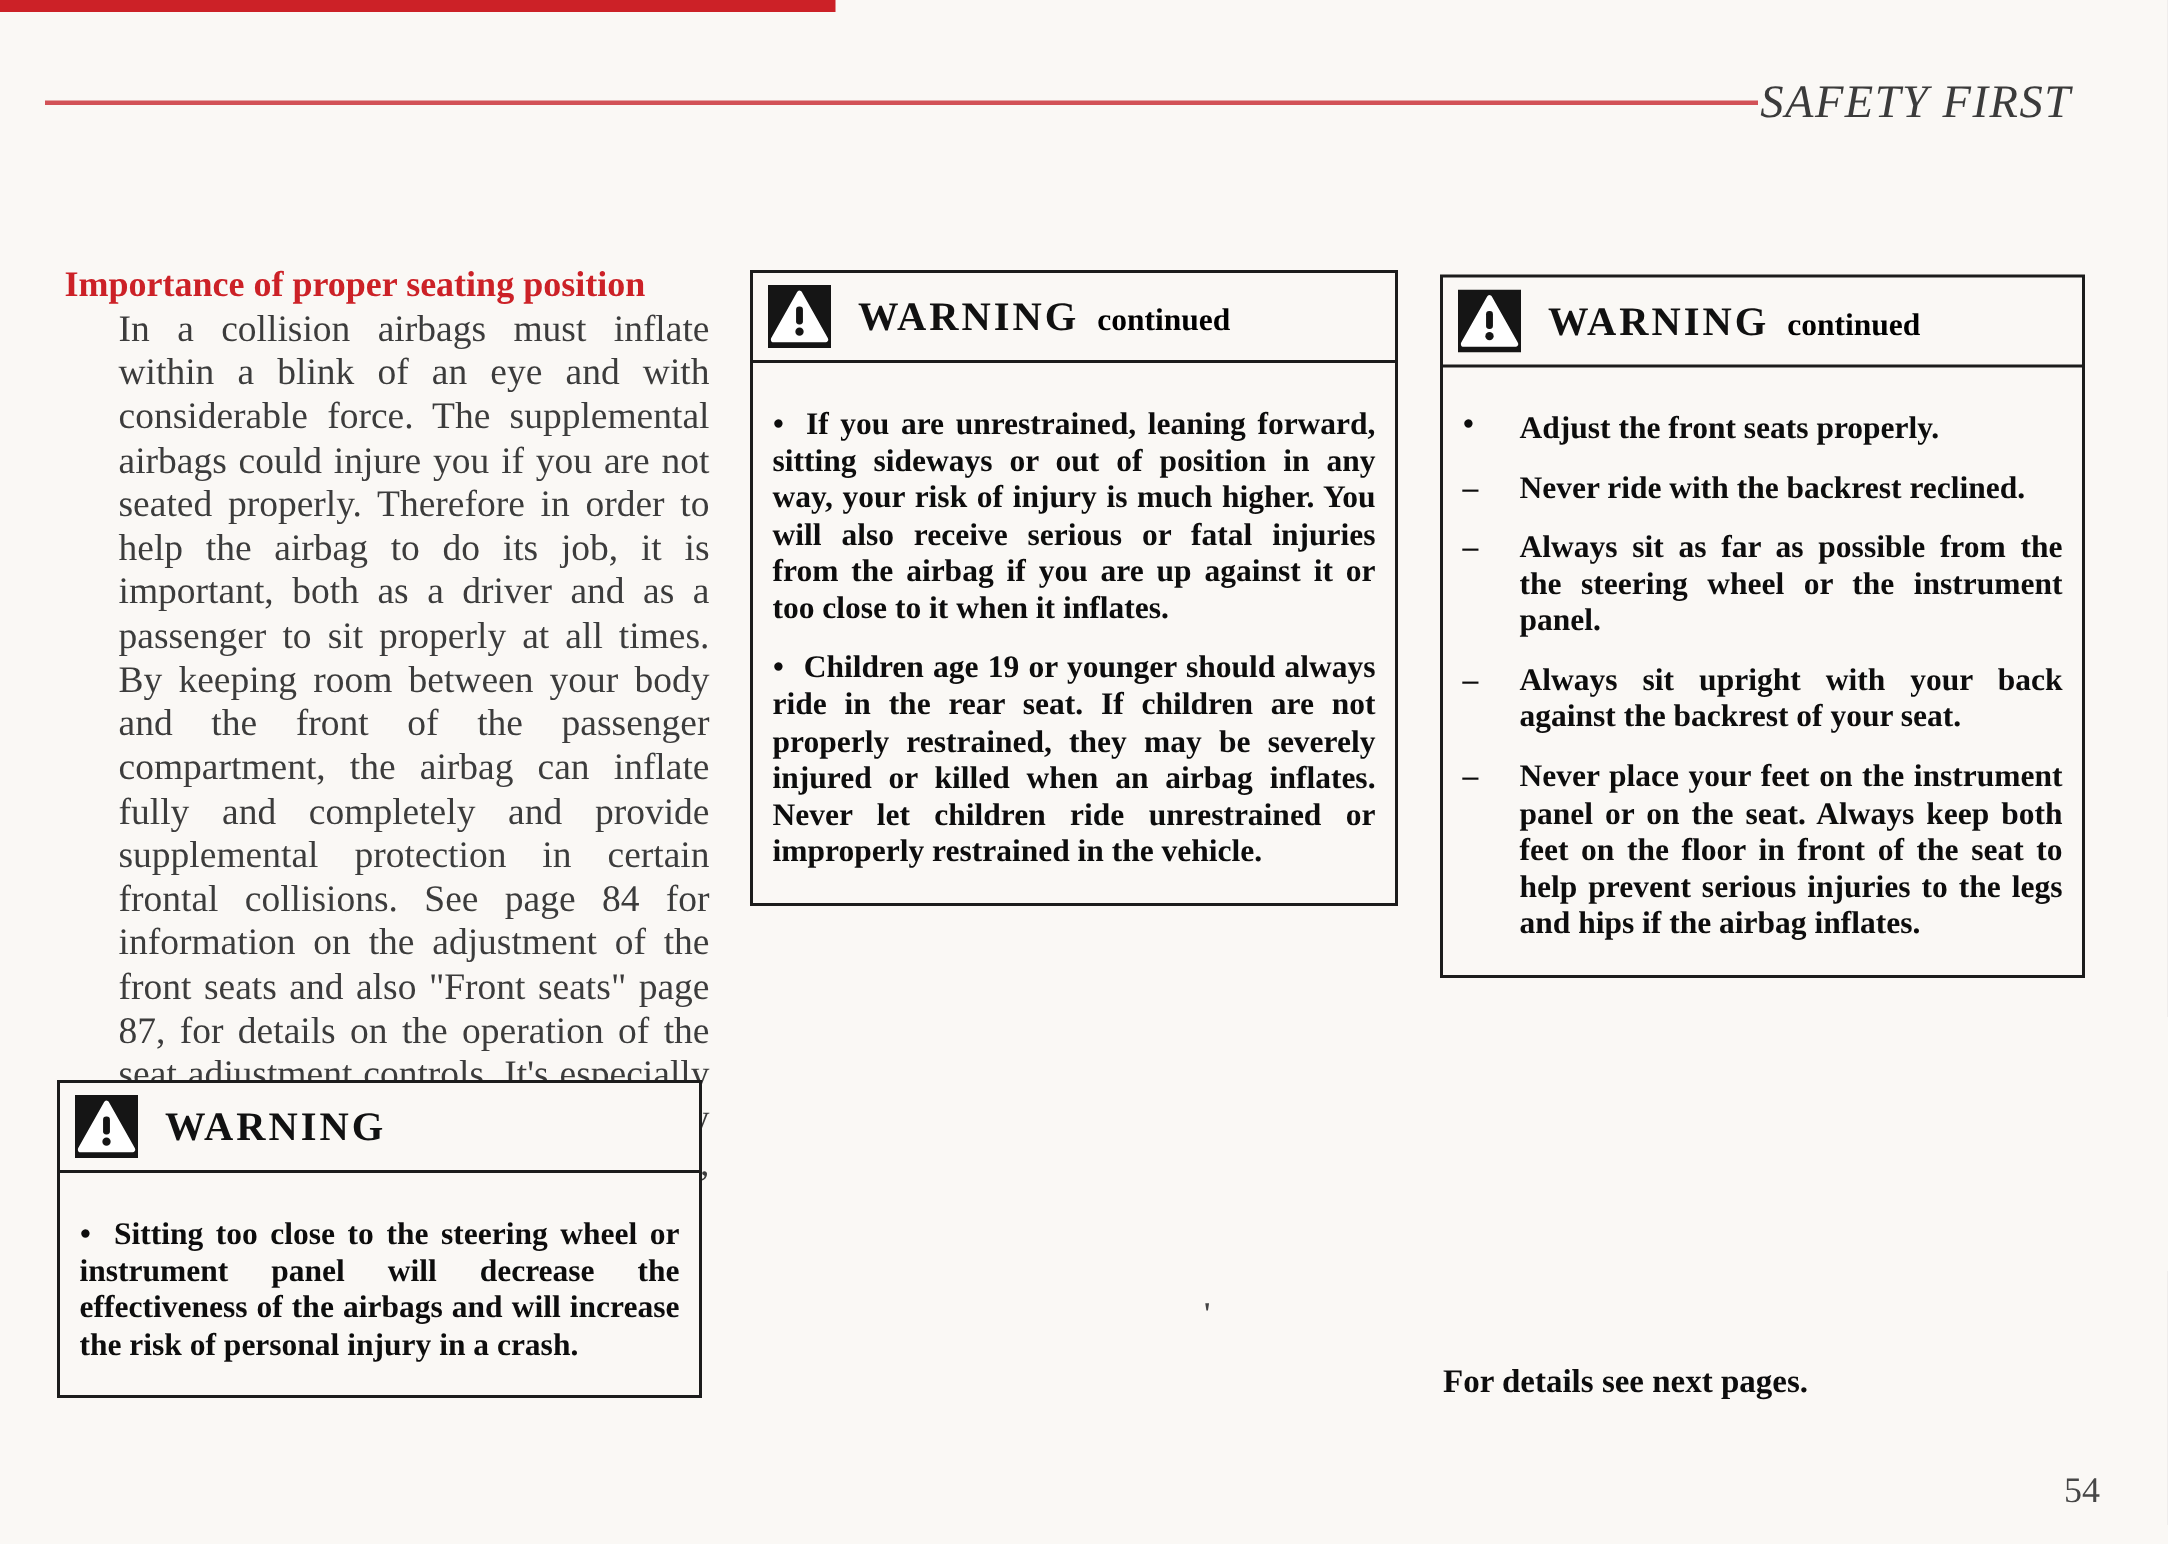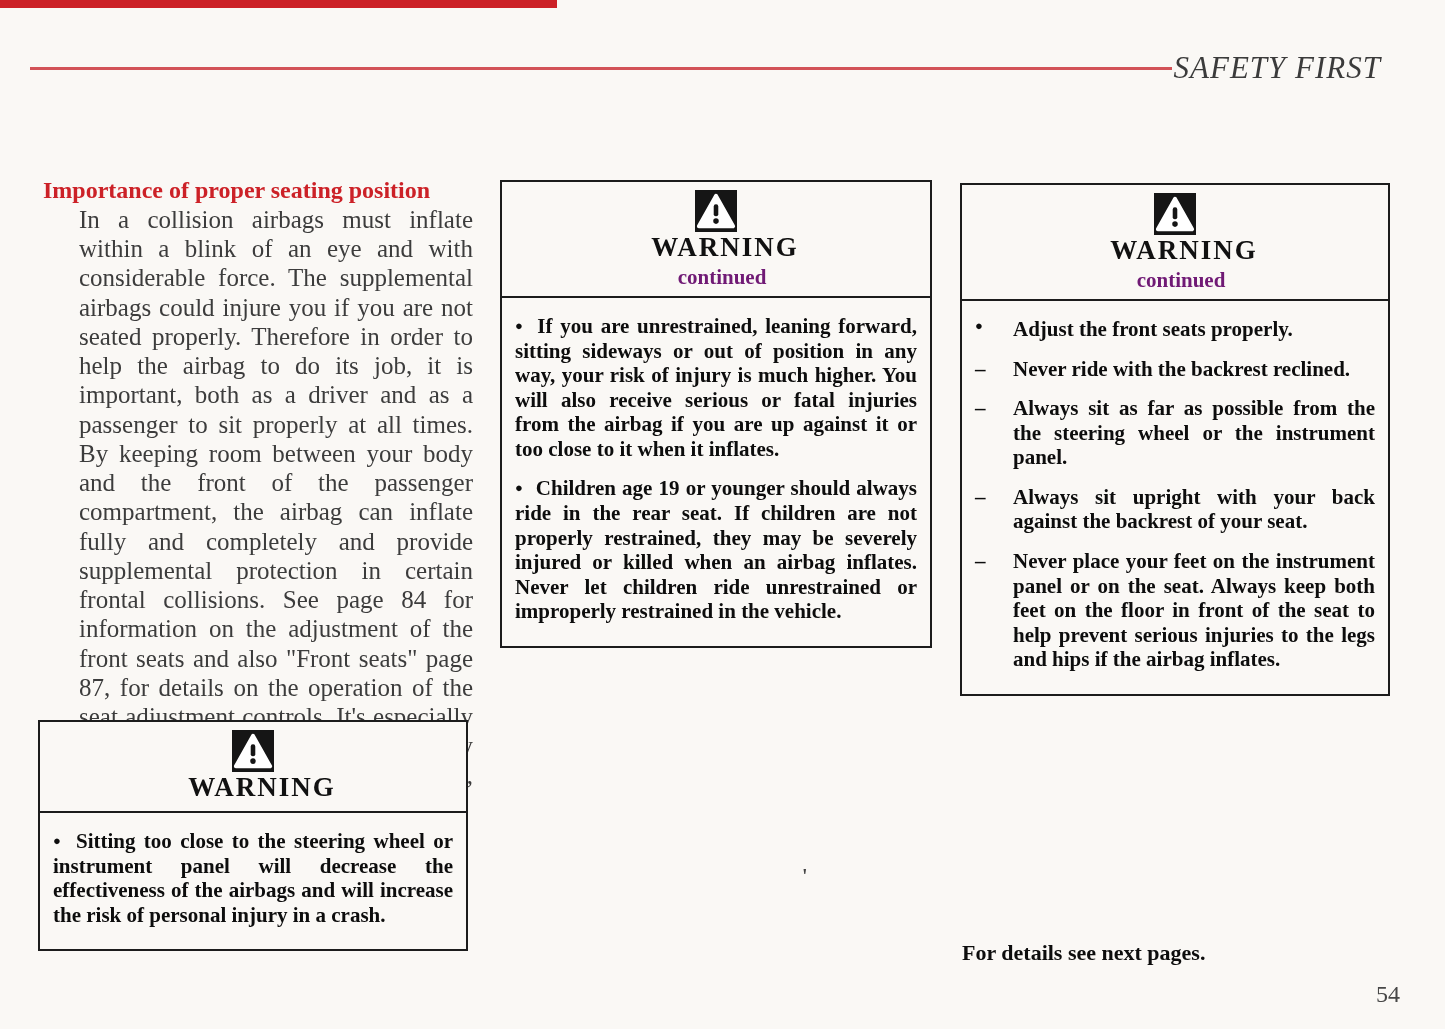--- a/index.html
+++ b/index.html
@@ -42,29 +42,28 @@
     border:2px solid #1c1c1c;
     background:var(--paper);
   }
   .warning-box.left-box{left:38px;top:720px;width:430px;}
   .warning-box.mid-box{left:500px;top:180px;width:432px;}
   .warning-box.right-box{left:960px;top:183px;width:430px;}
   .warning-header{
     display:flex;align-items:center;
     padding:8px 10px;
     border-bottom:2px solid #1c1c1c;
-    flex-direction:column;
   }
   .warn-icon{width:42px;height:42px;flex:0 0 42px;display:block;}
   .warn-title{
     font-size:27px;font-weight:bold;color:#111;
     letter-spacing:2px;margin-left:18px;
   }
-  .warn-suffix{font-size:21px;font-weight:bold;color:#701a75;margin-left:12px;position:relative;top:2px;}
-  .warning-body{padding:16px 13px 18px 13px;}
+  .warn-suffix{font-size:21px;font-weight:bold;color:#000000;margin-left:12px;position:relative;top:2px;}
+  .warning-body{padding:28px 13px 18px 13px;}
   .warn-item{
     font-size:21px;font-weight:bold;color:var(--ink);
     line-height:1.17;text-align:justify;
     margin-bottom:15px;
   }
   .warn-item:last-child{margin-bottom:4px;}
   .warn-item .wtext{white-space:pre-line;}
   .warn-item .marker{padding-right:12px;}
   .warn-item.marker-bullet .marker{font-size:0.62em;position:relative;top:-3px;}
   
@@ -73,21 +72,21 @@
     text-align:justify;
   }
   .warning-body.hang .warn-item .marker{padding-right:0;}
   .warning-body.hang .warn-item.marker-bullet .marker{top:1px;}
   
   .right-para{
     position:absolute;left:962px;top:712px;width:428px;
     font-size:21px;line-height:1.17;color:var(--body-ink);text-align:justify;
   }
   .footer-note{
-    position:absolute;left:962px;top:940px;width:428px;
+    position:absolute;left:962px;top:908px;width:428px;
     font-size:22px;font-weight:bold;color:var(--ink);
   }
   .stray-mark{
     position:absolute;left:802px;top:865px;
     font-size:20px;color:#444;font-weight:bold;
   }
   .page-number{
     position:absolute;right:45px;top:981px;
     font-size:24px;color:#474747;
   }

